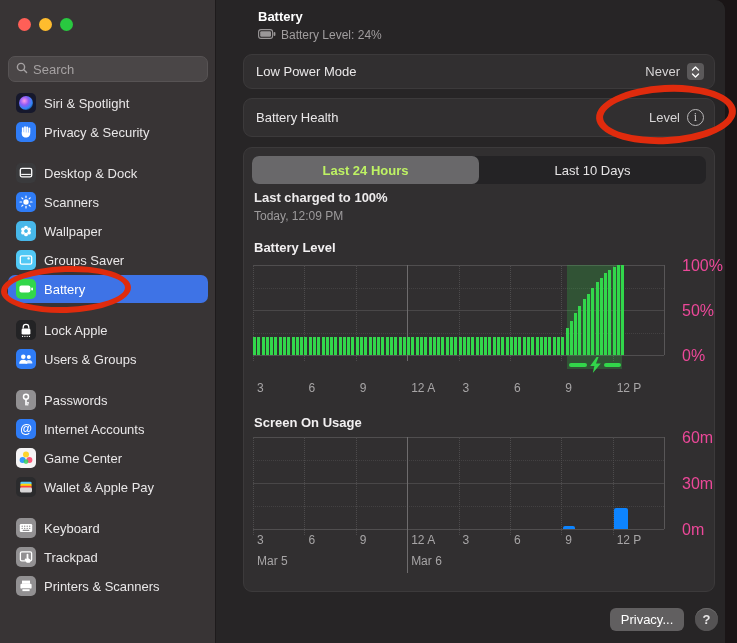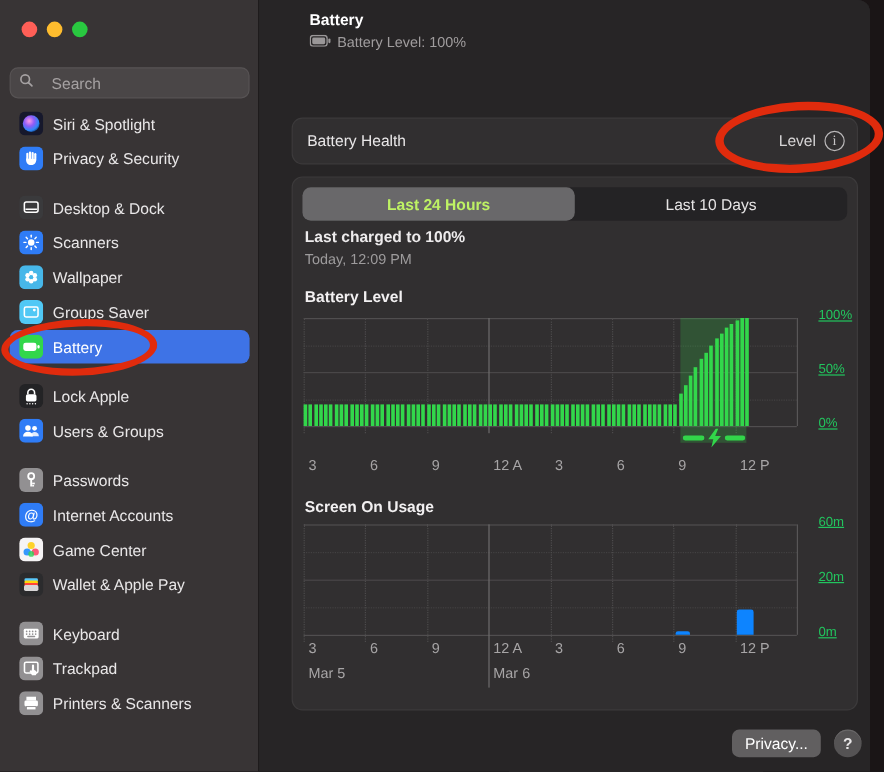--- a/index.html
+++ b/index.html
@@ -7,21 +7,21 @@
     font-family:"Liberation Sans", sans-serif; -webkit-font-smoothing:antialiased; }
   #window { position:absolute; left:0; top:0; width:725px; height:643px;
     border-top-right-radius:10px; overflow:hidden; background:#272526; display:flex; }
 
   
   #sidebar { width:216px; height:100%; background:#383435; border-right:1px solid #1e1b1c; position:relative; flex:none; }
   .traffic { position:absolute; top:18px; left:18px; display:flex; gap:8px; }
   .tl { width:13px; height:13px; border-radius:50%; }
   #search { position:absolute; left:8px; top:56px; width:200px; height:26px;
     background:#4a4647; border:1px solid #575354; border-radius:7px;
-    display:flex; align-items:center; padding:0 7px; gap:15px; }
+    display:flex; align-items:center; padding:0 7px; gap:5px; }
   #search input { background:transparent; border:none; outline:none; color:#e8e6e7;
     font-size:13px; width:100%; font-family:"Liberation Sans",sans-serif; }
   #search input::placeholder { color:#a5a1a2; }
   #nav { position:absolute; left:8px; top:89px; width:200px; }
   .nav-group { margin-bottom:13px; }
   .nav-item { height:28px; margin-bottom:1px; display:flex; align-items:center; gap:8px;
     padding:0 6px 0 8px; border-radius:7px; color:#e9e7e8; font-size:13px; cursor:default; }
   .nav-item.selected { background:#3e73e6; color:#ffffff; }
   .nav-icon { width:20px; height:20px; flex:none; display:block; }
   .nav-icon svg { display:block; }
@@ -52,21 +52,21 @@
   .segment.selected { background:#69686a; color:#bef264; font-weight:bold; }
   #last-charged { position:absolute; left:10px; top:42px; font-size:13px; font-weight:bold; color:#edebec; }
   #last-charged-time { position:absolute; left:10px; top:61px; font-size:12px; color:#9d9b9c; }
   .chart-title { position:absolute; left:10px; font-size:13px; font-weight:bold; color:#f2f0f1; }
   .plot { position:absolute; left:9px; width:411px; }
   .hgrid { position:absolute; left:0; width:411px; height:0; border-top:1px solid #504e4f; }
   .hgrid.faint { border-top:1px dotted #434142; }
   .vgrid { position:absolute; top:0; width:0; border-left:1px dotted #4d4b4c; }
   .vgrid.solid { border-left:1px solid #6e6c6d; }
   .redge { position:absolute; top:0; width:0; border-left:1px solid #585657; }
-  .ylab { position:absolute; left:429px; width:40px; font-size:11px; color:#22c55e;text-decoration:underline; }
+  .ylab { position:absolute; left:429px; width:40px; font-size:16px; color:#ec4899; }
   .xlab { position:absolute; font-size:12px; color:#a7a5a6; }
   .bar { position:absolute; bottom:0; }
   .cdash { position:absolute; height:4px; border-radius:2px; background:#32d74b; }
 
   
   #options-btn { position:absolute; left:394px; top:608px; width:74px; height:23px;
     background:#615f60; border:none; border-radius:6px; color:#ffffff; font-size:13px;
     font-family:"Liberation Sans",sans-serif; }
   #help-btn { position:absolute; left:479px; top:608px; width:23px; height:23px;
     background:#555354; border:none; border-radius:50%; color:#e8e6e7; font-size:13px;
@@ -331,23 +331,33 @@
   <div id="content">
     <div id="page-title">Battery</div>
     <div id="page-status">
       <span>
         <svg width="18" height="10" viewBox="0 0 18 10">
             <rect x="0.6" y="0.6" width="14" height="8.8" rx="2.4" fill="none" stroke="#9a9798" stroke-width="1.1"></rect>
             <rect x="2.2" y="2.2" width="10.8" height="5.6" rx="1.2" fill="#9a9798"></rect>
             <rect x="15.6" y="3" width="1.8" height="4" rx="0.9" fill="#9a9798"></rect>
           </svg>
       </span>
-      <span>Battery Level: 100%</span>
+      <span>Battery Level: 24%</span>
     </div>
 
+    <div class="card" id="row-lpm">
+      <span class="row-label">Low Power Mode</span>
+      <span class="row-value">Never</span>
+      <div id="stepper">
+        <svg width="9" height="12" viewBox="0 0 9 12">
+            <path d="M1.5 4 L4.5 1 L7.5 4" fill="none" stroke="#ffffff" stroke-width="1.4" stroke-linecap="round" stroke-linejoin="round"></path>
+            <path d="M1.5 8 L4.5 11 L7.5 8" fill="none" stroke="#ffffff" stroke-width="1.4" stroke-linecap="round" stroke-linejoin="round"></path>
+          </svg>
+      </div>
+    </div>
 
     <div class="card" id="row-bh">
       <span class="row-label">Battery Health</span>
       <span class="row-value">Level</span>
       <div id="info-btn">i</div>
     </div>
 
     <div class="card" id="usage-card">
       <div id="segmented">
         <div class="segment selected">Last 24 Hours</div>
@@ -490,21 +500,21 @@
           <div class="vgrid" style="left: 102.75px; height: 98px;"></div>
           <div class="vgrid solid" style="left: 154.125px; height: 136px;"></div>
           <div class="vgrid" style="left: 205.5px; height: 98px;"></div>
           <div class="vgrid" style="left: 256.875px; height: 98px;"></div>
           <div class="vgrid" style="left: 308.25px; height: 98px;"></div>
           <div class="vgrid" style="left: 359.625px; height: 98px;"></div>
           <div class="redge" style="left: 411px; height: 92px;"></div>
           <div class="bar" style="left: 309.962px; width: 11.9875px; height: 3.06667px; background: rgb(13, 132, 255); z-index: 2; border-radius: 2px 2px 0px 0px;"></div>
           <div class="bar" style="left: 360.909px; width: 13.7px; height: 21.4667px; background: rgb(13, 132, 255); z-index: 2; border-radius: 2px 2px 0px 0px;"></div>
           <div class="ylab" style="top: -8px;">60m</div>
-          <div class="ylab" style="top: 38px;">20m</div>
+          <div class="ylab" style="top: 38px;">30m</div>
           <div class="ylab" style="top: 84px;">0m</div>
           <div class="xlab" style="left: 4px; top: 96px;">3</div>
           <div class="xlab" style="left: 55.375px; top: 96px;">6</div>
           <div class="xlab" style="left: 106.75px; top: 96px;">9</div>
           <div class="xlab" style="left: 158.125px; top: 96px;">12 A</div>
           <div class="xlab" style="left: 209.5px; top: 96px;">3</div>
           <div class="xlab" style="left: 260.875px; top: 96px;">6</div>
           <div class="xlab" style="left: 312.25px; top: 96px;">9</div>
           <div class="xlab" style="left: 363.625px; top: 96px;">12 P</div>
           <div class="xlab" style="left: 4px; top: 117px;">Mar 5</div>

